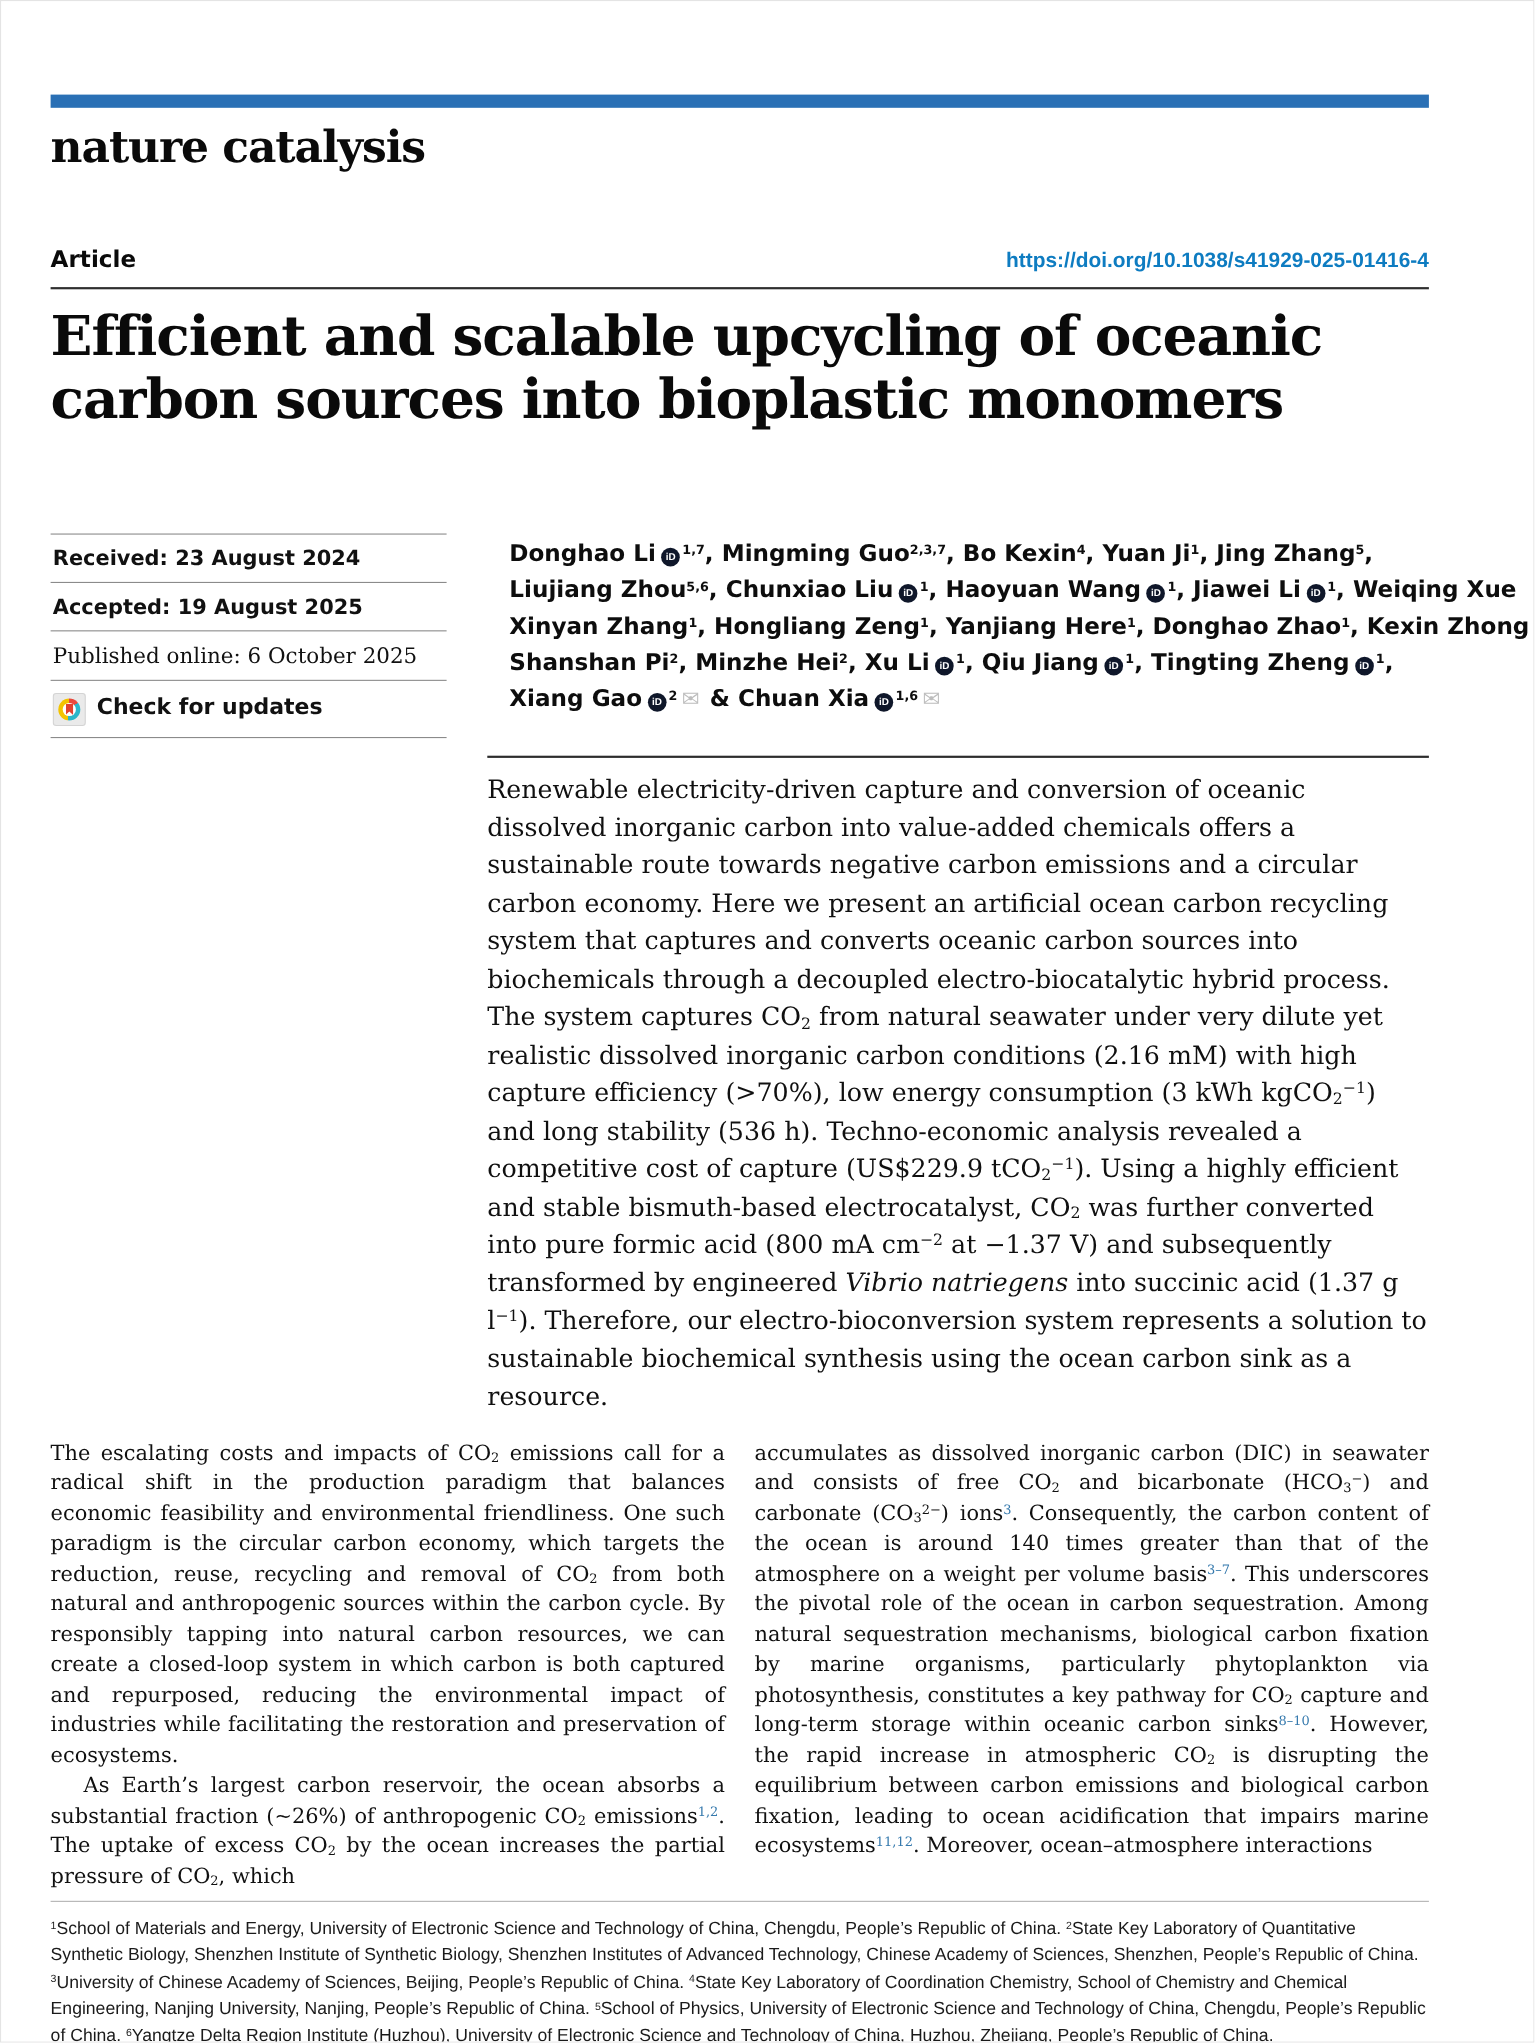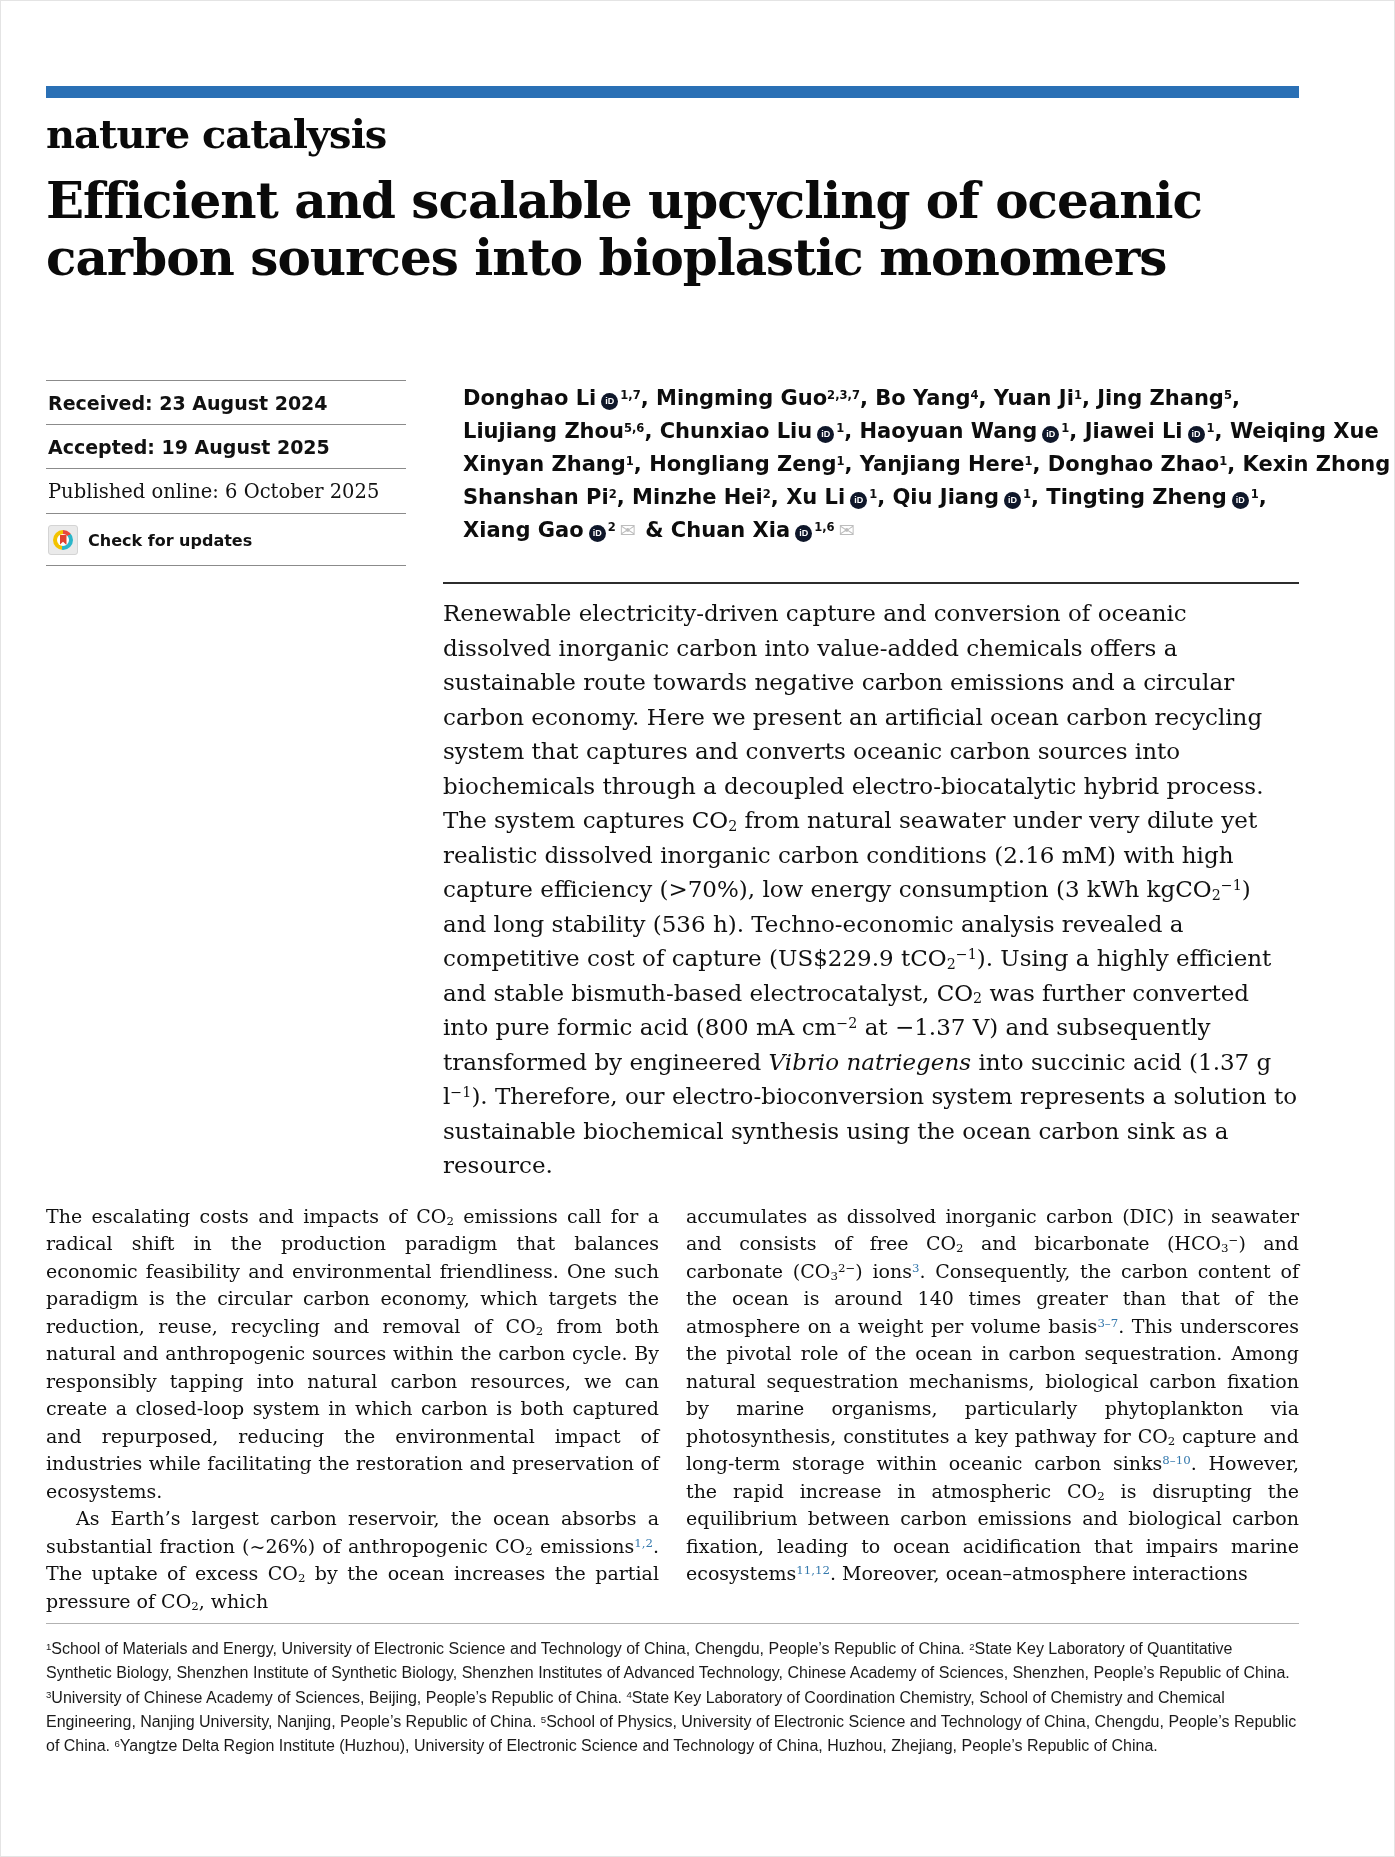--- a/index.html
+++ b/index.html
@@ -17,21 +17,21 @@
   .article-label{font:700 21px "DejaVu Sans",sans-serif;color:#0a0a0a;}
   .doi{font:700 19px "Liberation Sans",sans-serif;color:#0e7cc1;text-decoration:none;}
   
   .title{margin:14px 0 0 0;font:700 50px/57px "DejaVu Serif",serif;letter-spacing:-1px;color:#0a0a0a;}
   .title span{display:block;}
   
   .info-grid{margin-top:94px;display:grid;grid-template-columns:360px 1fr;column-gap:57px;}
   .meta-row{border-top:1px solid #8b8b8b;padding:11px 2px 10px 2px;
     font:600 19px "DejaVu Sans",sans-serif;color:#111;}
   .meta-row.serif{font:400 19.5px "DejaVu Serif",serif;}
-  .meta-row.last{border-bottom:1px solid #8b8b8b;display:flex;align-items:center;font-weight:700;font-size:16px;}
+  .meta-row.last{border-bottom:1px solid #8b8b8b;display:flex;align-items:flex-start;font-weight:700;font-size:20px;}
   .crossmark{width:28px;height:28px;background:#eaeaea;border:1px solid #d4d4d4;border-radius:3px;
     display:inline-flex;align-items:center;justify-content:center;margin-right:10px;flex:0 0 auto;}
   .cm-ring{width:20px;height:20px;border-radius:50%;
     background:conic-gradient(#e8483d 0 14%,#2bb6c9 14% 52%,#f3c300 52% 100%);
     display:flex;align-items:center;justify-content:center;}
   .cm-in{width:12px;height:12px;background:#fff;border-radius:50%;display:flex;align-items:flex-start;justify-content:center;}
   .cm-bookmark{width:7px;height:10px;background:#e0412e;margin-top:1px;
     clip-path:polygon(0 0,100% 0,100% 100%,50% 68%,0 100%);}
   
   .authors{font:700 21px/33px "DejaVu Sans",sans-serif;color:#0d0d0d;padding-top:2px;}
@@ -59,20 +59,24 @@
 </style>
 </head>
 <body>
 
 <div class="page">
 
   <div class="topbar"></div>
 
   <div class="masthead">nature catalysis</div>
 
+  <div class="article-row">
+    <span class="article-label">Article</span>
+    <a class="doi" href="#">https://doi.org/10.1038/s41929-025-01416-4</a>
+  </div>
 
   <h1 class="title">
     <span>Efficient and scalable upcycling of oceanic</span>
     <span>carbon sources into bioplastic monomers</span>
   </h1>
 
   <div class="info-grid">
     <aside>
       <div class="meta-row">Received: 23 August 2024</div>
       <div class="meta-row">Accepted: 19 August 2025</div>
@@ -82,21 +86,21 @@
           <span class="cm-ring">
               <span class="cm-in">
                 <span class="cm-bookmark"></span>
               </span>
             </span>
         </span>
         <span>Check for updates</span>
       </div>
     </aside>
     <div class="authors">
-      <div><span>Donghao Li</span><span class="orcid">iD</span><sup>1,7</sup><span>, Mingming Guo</span><sup>2,3,7</sup><span>, Bo Yang</span><sup>4</sup><span>, Yuan Ji</span><sup>1</sup><span>, Jing Zhang</span><sup>5</sup><span>,</span></div>
+      <div><span>Donghao Li</span><span class="orcid">iD</span><sup>1,7</sup><span>, Mingming Guo</span><sup>2,3,7</sup><span>, Bo Kexin</span><sup>4</sup><span>, Yuan Ji</span><sup>1</sup><span>, Jing Zhang</span><sup>5</sup><span>,</span></div>
       <div><span>Liujiang Zhou</span><sup>5,6</sup><span>, Chunxiao Liu</span><span class="orcid">iD</span><sup>1</sup><span>, Haoyuan Wang</span><span class="orcid">iD</span><sup>1</sup><span>, Jiawei Li</span><span class="orcid">iD</span><sup>1</sup><span>, Weiqing Xue</span></div>
       <div><span>Xinyan Zhang</span><sup>1</sup><span>, Hongliang Zeng</span><sup>1</sup><span>, Yanjiang Here</span><sup>1</sup><span>, Donghao Zhao</span><sup>1</sup><span>, Kexin Zhong</span></div>
       <div><span>Shanshan Pi</span><sup>2</sup><span>, Minzhe Hei</span><sup>2</sup><span>, Xu Li</span><span class="orcid">iD</span><sup>1</sup><span>, Qiu Jiang</span><span class="orcid">iD</span><sup>1</sup><span>, Tingting Zheng</span><span class="orcid">iD</span><sup>1</sup><span>,</span></div>
       <div><span>Xiang Gao</span><span class="orcid">iD</span><sup>2</sup><span class="mailicon">✉</span><span> &amp; Chuan Xia</span><span class="orcid">iD</span><sup>1,6</sup><span class="mailicon">✉</span></div>
     </div>
   </div>
 
   <div class="abstract"><span>Renewable electricity-driven capture and conversion of oceanic dissolved inorganic carbon into value-added chemicals offers a sustainable route towards negative carbon emissions and a circular carbon economy. Here we present an artificial ocean carbon recycling system that captures and converts oceanic carbon sources into biochemicals through a decoupled electro-biocatalytic hybrid process. The system captures CO</span><sub>2</sub><span> from natural seawater under very dilute yet realistic dissolved inorganic carbon conditions (2.16 mM) with high capture efficiency (&gt;70%), low energy consumption (3 kWh kgCO</span><sub>2</sub><sup>−1</sup><span>) and long stability (536 h). Techno-economic analysis revealed a competitive cost of capture (US$229.9 tCO</span><sub>2</sub><sup>−1</sup><span>). Using a highly efficient and stable bismuth-based electrocatalyst, CO</span><sub>2</sub><span> was further converted into pure formic acid (800 mA cm</span><sup>−2</sup><span> at −1.37 V) and subsequently transformed by engineered </span><i>Vibrio natriegens</i><span> into succinic acid (1.37 g l</span><sup>−1</sup><span>). Therefore, our electro-bioconversion system represents a solution to sustainable biochemical synthesis using the ocean carbon sink as a resource.</span></div>
 
   <div class="columns">

